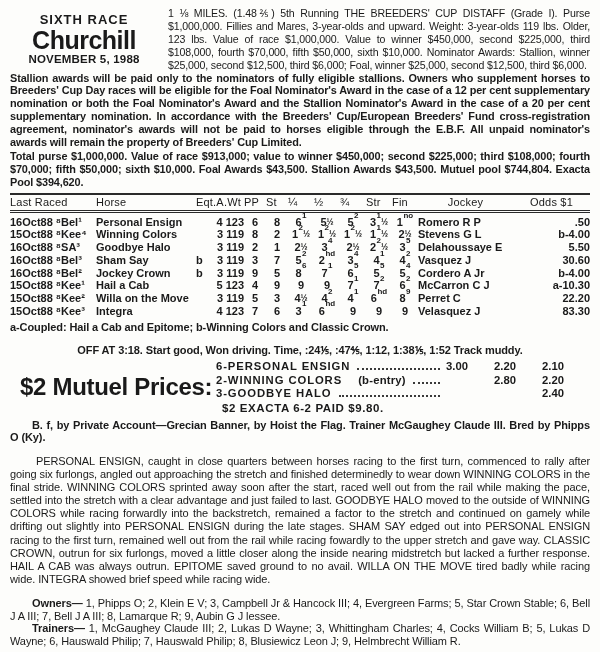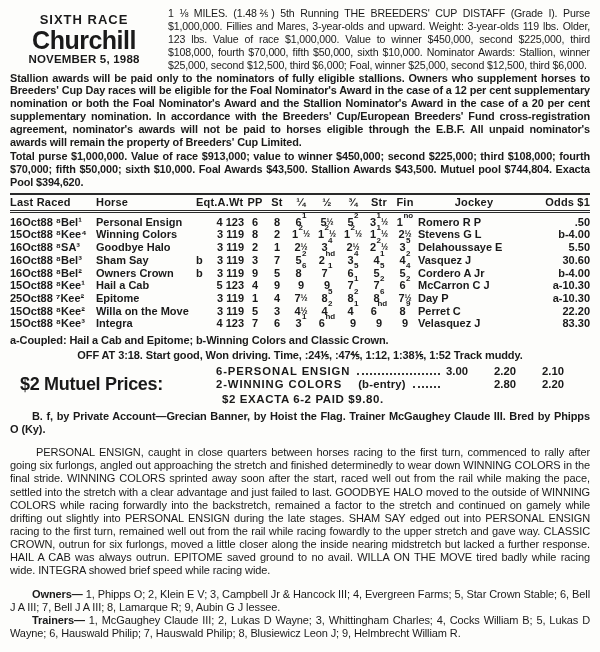--- a/index.html
+++ b/index.html
@@ -24,39 +24,39 @@
     text-align:justify; letter-spacing:-0.12px; margin:0;
   }
   .purse-summary { margin-top:1px; }
 
   table.results {
     width:100%; border-collapse:collapse; table-layout:fixed;
     margin-top:4px; font-weight:bold; font-size:11px;
     border-top:2px solid #2a2a2a;
   }
   table.results thead th {
-    font-weight:bold; font-size:11px; padding:1px 0 2px 0;
+    font-weight:normal; font-size:11px; padding:1px 17px 2px 0;
     letter-spacing:0.2px; white-space:nowrap;
   }
   table.results thead tr { border-bottom:3px double #2a2a2a; }
   table.results td { padding:0; line-height:12.7px; white-space:nowrap; overflow:visible; }
   tbody tr:first-child td { padding-top:3px; }
   .c-left { text-align:left; }
   .c-right { text-align:right; }
   .c-center { text-align:center; }
   .c-call { text-align:center; }
   sup.mgn { font-size:8px; line-height:0; position:relative; top:-3.5px; margin-left:0.5px; letter-spacing:0; }
   span.frac { font-size:8.5px; line-height:0; position:relative; top:-1px; }
 
   .coupled { font-weight:bold; margin-top:4px; letter-spacing:-0.1px; }
-  .off-line { font-weight:bold; text-align:center; letter-spacing:-0.1px; margin-top:1px; }
+  .off-line { font-weight:bold; text-align:center; letter-spacing:-0.1px; margin-top:9px; }
 
   .mutuel { display:flex; margin-top:3px; }
   .mutuel-label {
-    width:196px; flex:none; font-size:18px; font-weight:bold;
+    width:196px; flex:none; font-size:24px; font-weight:bold;
     align-self:center; padding-left:10px; letter-spacing:-0.3px;
   }
   .mutuel-rows { flex:1; }
   .mrow { display:flex; align-items:baseline; font-weight:bold; line-height:13.4px; font-size:11.3px; }
   .mname { letter-spacing:0.9px; white-space:nowrap;text-align:center; }
   .msuffix { margin-left:16px; letter-spacing:0.2px; white-space:nowrap;text-align:right; }
   .leader { flex:1; border-bottom:2px dotted #3a3a3a; margin:0 6px 2px 7px; min-width:20px; }
   .mcol { width:48px; flex:none; text-align:left; }
   .exacta { font-weight:bold; font-size:11.5px; letter-spacing:0.6px; margin:1px 0 0 6px; }
 
@@ -173,21 +173,21 @@
         <td class="c-call">5<sup class="mgn">2</sup></td>
         <td class="c-call">2<sup class="mgn">hd</sup></td>
         <td class="c-call">3<sup class="mgn">4</sup></td>
         <td class="c-call">4<sup class="mgn">1</sup></td>
         <td class="c-call">4<sup class="mgn">2</sup></td>
         <td class="c-left">Vasquez J</td>
         <td class="c-right">30.60</td>
       </tr>
       <tr>
         <td class="c-left">16Oct88 ⁸Bel²</td>
-        <td class="c-left">Owners Crown</td>
+        <td class="c-left">Jockey Crown</td>
         <td class="c-left">b</td>
         <td class="c-right">3 119</td>
         <td class="c-center">9</td>
         <td class="c-center">5</td>
         <td class="c-call">8<sup class="mgn">6</sup></td>
         <td class="c-call">7<sup class="mgn">1</sup></td>
         <td class="c-call">6<sup class="mgn">5</sup></td>
         <td class="c-call">5<sup class="mgn">5</sup></td>
         <td class="c-call">5<sup class="mgn">4</sup></td>
         <td class="c-left">Cordero A Jr</td>
@@ -199,35 +199,20 @@
         <td class="c-left"></td>
         <td class="c-right">5 123</td>
         <td class="c-center">4</td>
         <td class="c-center">9</td>
         <td class="c-call">9</td>
         <td class="c-call">9</td>
         <td class="c-call">7<sup class="mgn">1</sup></td>
         <td class="c-call">7<sup class="mgn">2</sup></td>
         <td class="c-call">6<sup class="mgn">2</sup></td>
         <td class="c-left">McCarron C J</td>
-        <td class="c-right">a-10.30</td>
-      </tr>
-      <tr>
-        <td class="c-left">25Oct88 ⁷Kee²</td>
-        <td class="c-left">Epitome</td>
-        <td class="c-left"></td>
-        <td class="c-right">3 119</td>
-        <td class="c-center">1</td>
-        <td class="c-center">4</td>
-        <td class="c-call">7<span class="frac">½</span></td>
-        <td class="c-call">8<sup class="mgn">5</sup></td>
-        <td class="c-call">8<sup class="mgn">2</sup></td>
-        <td class="c-call">8<sup class="mgn">6</sup></td>
-        <td class="c-call">7<span class="frac">½</span></td>
-        <td class="c-left">Day P</td>
         <td class="c-right">a-10.30</td>
       </tr>
       <tr>
         <td class="c-left">15Oct88 ⁸Kee²</td>
         <td class="c-left">Willa on the Move</td>
         <td class="c-left"></td>
         <td class="c-right">3 119</td>
         <td class="c-center">5</td>
         <td class="c-center">3</td>
         <td class="c-call">4<span class="frac">½</span></td>
@@ -271,20 +256,27 @@
           <span class="mcol">2.10</span>
         </div>
         <div class="mrow">
           <span class="mname">2-WINNING COLORS</span>
           <span class="msuffix">(b-entry)</span>
           <span class="leader"></span>
           <span class="mcol"></span>
           <span class="mcol">2.80</span>
           <span class="mcol">2.20</span>
         </div>
+        <div class="mrow">
+          <span class="mname">3-GOODBYE HALO</span>
+          <span class="leader"></span>
+          <span class="mcol"></span>
+          <span class="mcol"></span>
+          <span class="mcol">2.40</span>
+        </div>
       </div>
     <div class="exacta">$2 EXACTA 6-2 PAID $9.80.</div>
   </div>
 </div>
 
 <p class="breeding">B. f, by Private Account—Grecian Banner, by Hoist the Flag. Trainer McGaughey Claude III. Bred by Phipps O (Ky).</p>
 <p class="narrative">PERSONAL ENSIGN, caught in close quarters between horses racing to the first turn, commenced to rally after going six furlongs, angled out approaching the stretch and finished determinedly to wear down WINNING COLORS in the final stride. WINNING COLORS sprinted away soon after the start, raced well out from the rail while making the pace, settled into the stretch with a clear advantage and just failed to last. GOODBYE HALO moved to the outside of WINNING COLORS while racing forwardly into the backstretch, remained a factor to the stretch and continued on gamely while drifting out slightly into PERSONAL ENSIGN during the late stages. SHAM SAY edged out into PERSONAL ENSIGN racing to the first turn, remained well out from the rail while racing fowardly to the upper stretch and gave way. CLASSIC CROWN, outrun for six furlongs, moved a little closer along the inside nearing midstretch but lacked a further response. HAIL A CAB was always outrun. EPITOME saved ground to no avail. WILLA ON THE MOVE tired badly while racing wide. INTEGRA showed brief speed while racing wide.</p>
 
 <p class="people-line"><b>Owners—</b><span> 1, Phipps O;  2, Klein E V;  3, Campbell Jr &amp; Hancock III;  4, Evergreen Farms;  5, Star Crown Stable;  6, Bell J A III;  7, Bell J A III;  8, Lamarque R;  9, Aubin G J lessee.</span></p>
 <p class="people-line"><b>Trainers—</b><span> 1, McGaughey Claude III;  2, Lukas D Wayne;  3, Whittingham Charles;  4, Cocks William B;  5, Lukas D Wayne;  6, Hauswald Philip;  7, Hauswald Philip;  8, Blusiewicz Leon J;  9, Helmbrecht William R.</span></p>

